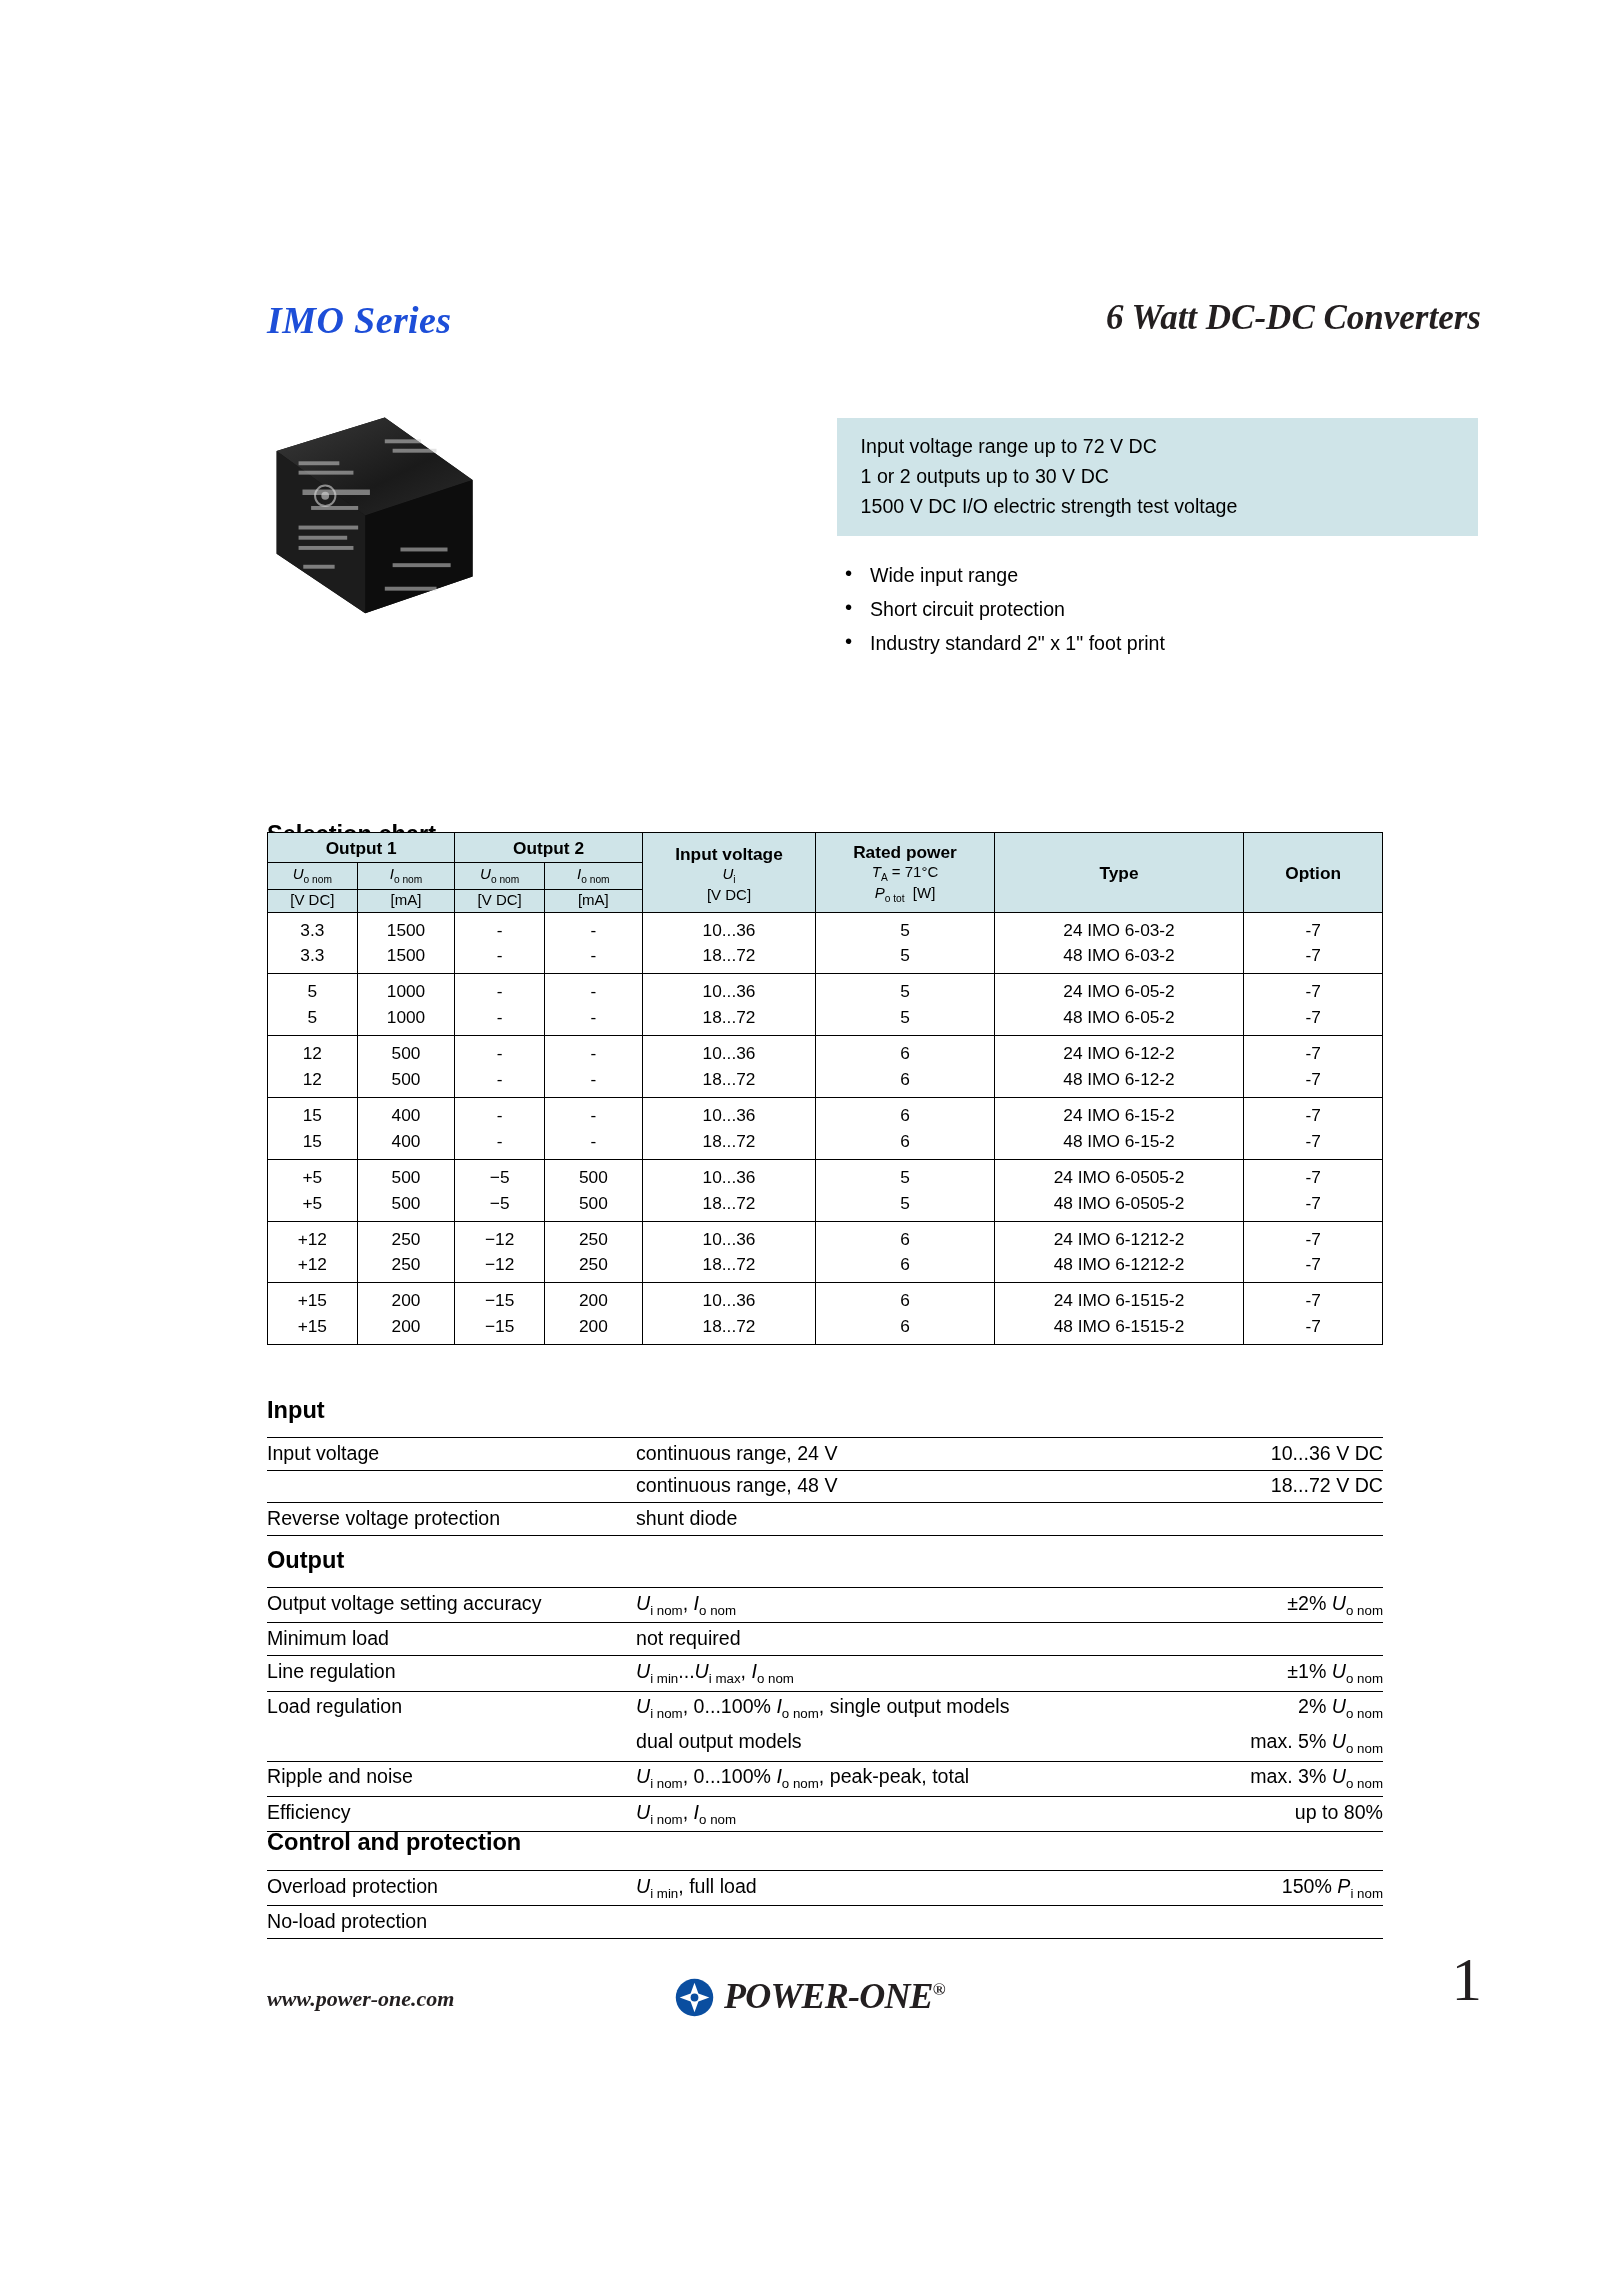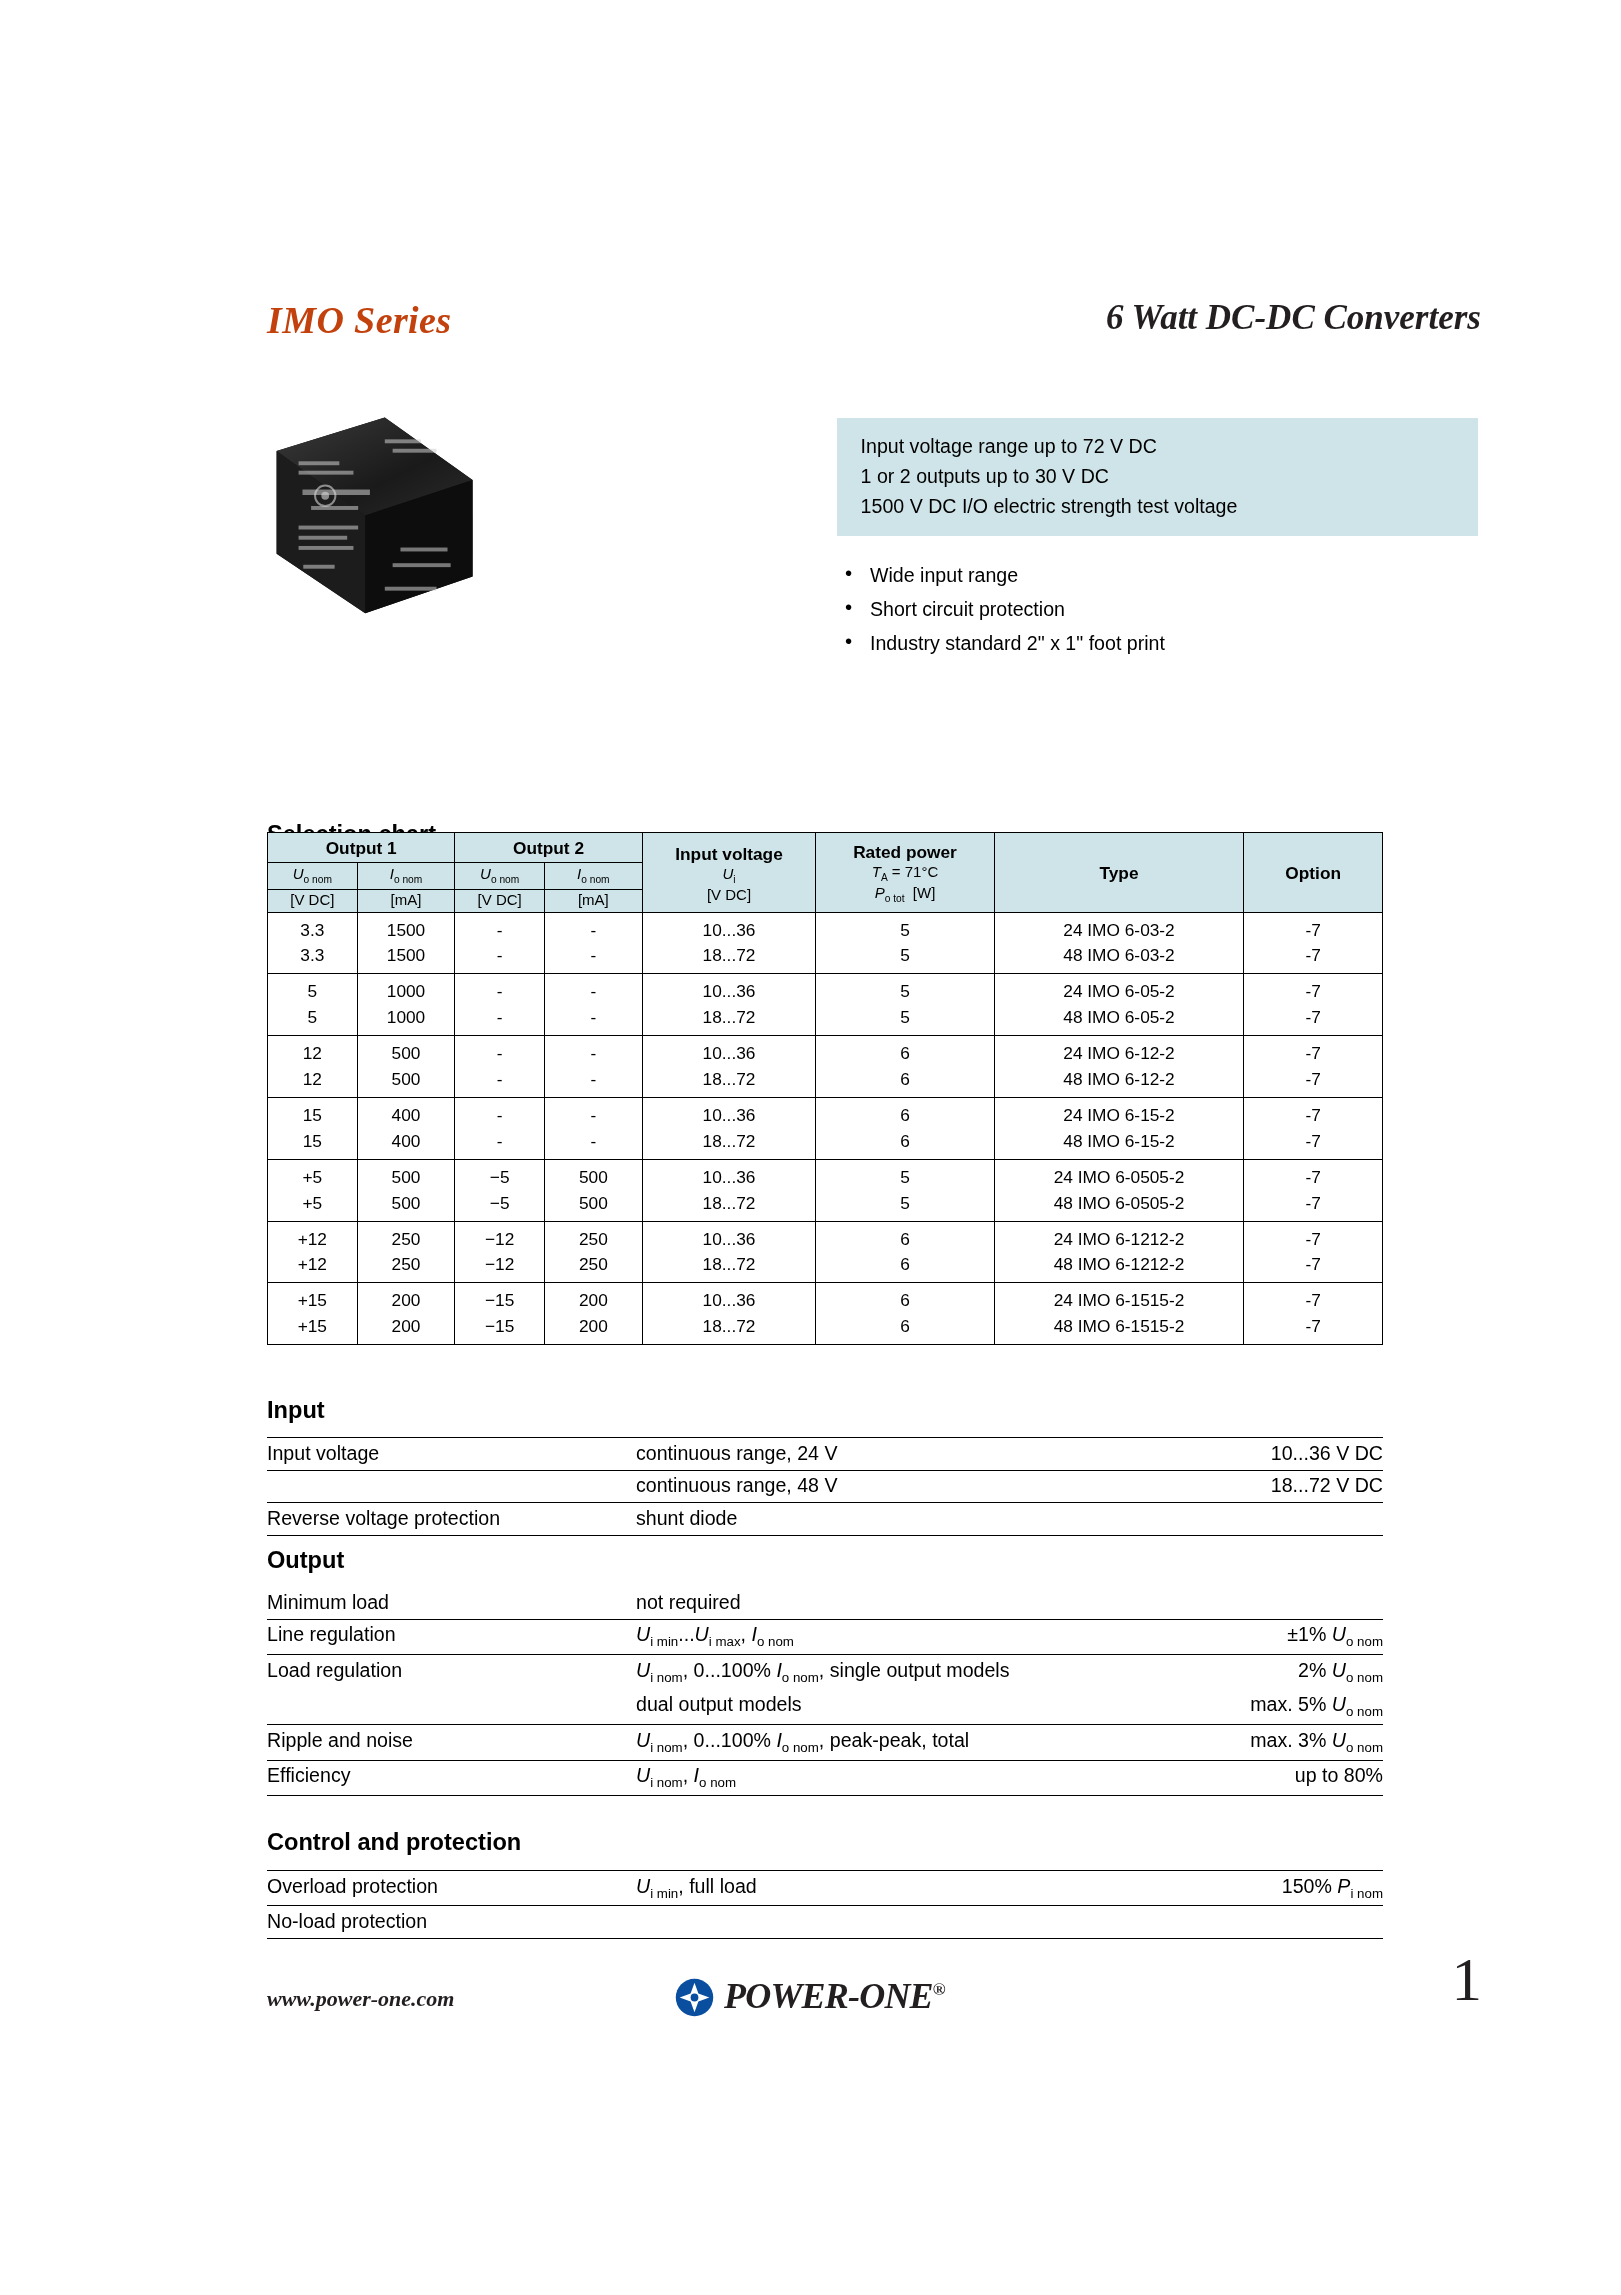--- a/index.html
+++ b/index.html
@@ -10,21 +10,21 @@
     color:#000000;
     -webkit-font-smoothing:antialiased;
   }
   .page { position:relative; width:1622px; height:2295px; }
 
   
   .hdr-left {
     position:absolute; left:267px; top:298px;
     font-family:"Liberation Serif", serif;
     font-style:italic; font-weight:bold;
-    font-size:38px; letter-spacing:0.4px; color:#c2410c;
+    font-size:38px; letter-spacing:0.4px; color:#1d4ed8;
   }
   .hdr-right {
     position:absolute; right:141px; top:298px;
     font-family:"Liberation Serif", serif;
     font-style:italic; font-weight:bold;
     font-size:35px; color:#231f20; white-space:nowrap;
   }
 
   
   .photo { position:absolute; left:267px; top:408px; width:216px; height:243px; }
@@ -369,20 +369,25 @@
       <td class="c1">Reverse voltage protection</td>
       <td class="c2">shunt diode</td>
       <td class="c3"></td>
     </tr>
   </tbody>
     </table>
 
   <div class="sec-h" style="left:267px; top:1547px;">Output</div>
   <table class="spec" style="top:1587px;">
     <tbody>
+        <tr class="topline line">
+      <td class="c1">Output voltage setting accuracy</td>
+      <td class="c2"><span class="it">U</span><span class="sub2">i nom</span>, <span class="it">I</span><span class="sub2">o nom</span></td>
+      <td class="c3">±2% <span class="it">U</span><span class="sub2">o nom</span></td>
+    </tr>
     <tr class="line">
       <td class="c1">Minimum load</td>
       <td class="c2">not required</td>
       <td class="c3"></td>
     </tr>
     <tr class="line">
       <td class="c1">Line regulation</td>
       <td class="c2"><span class="it">U</span><span class="sub2">i min</span>...<span class="it">U</span><span class="sub2">i max</span>, <span class="it">I</span><span class="sub2">o nom</span></td>
       <td class="c3">±1% <span class="it">U</span><span class="sub2">o nom</span></td>
     </tr>

